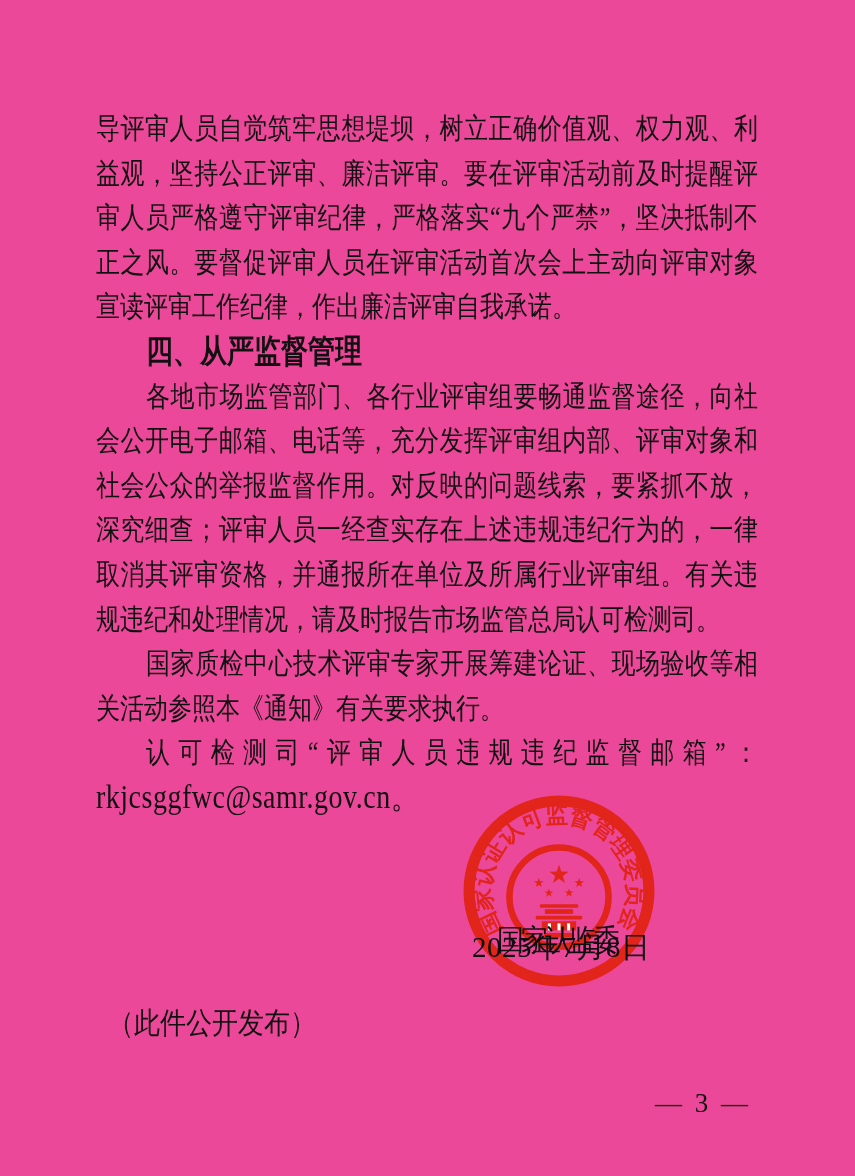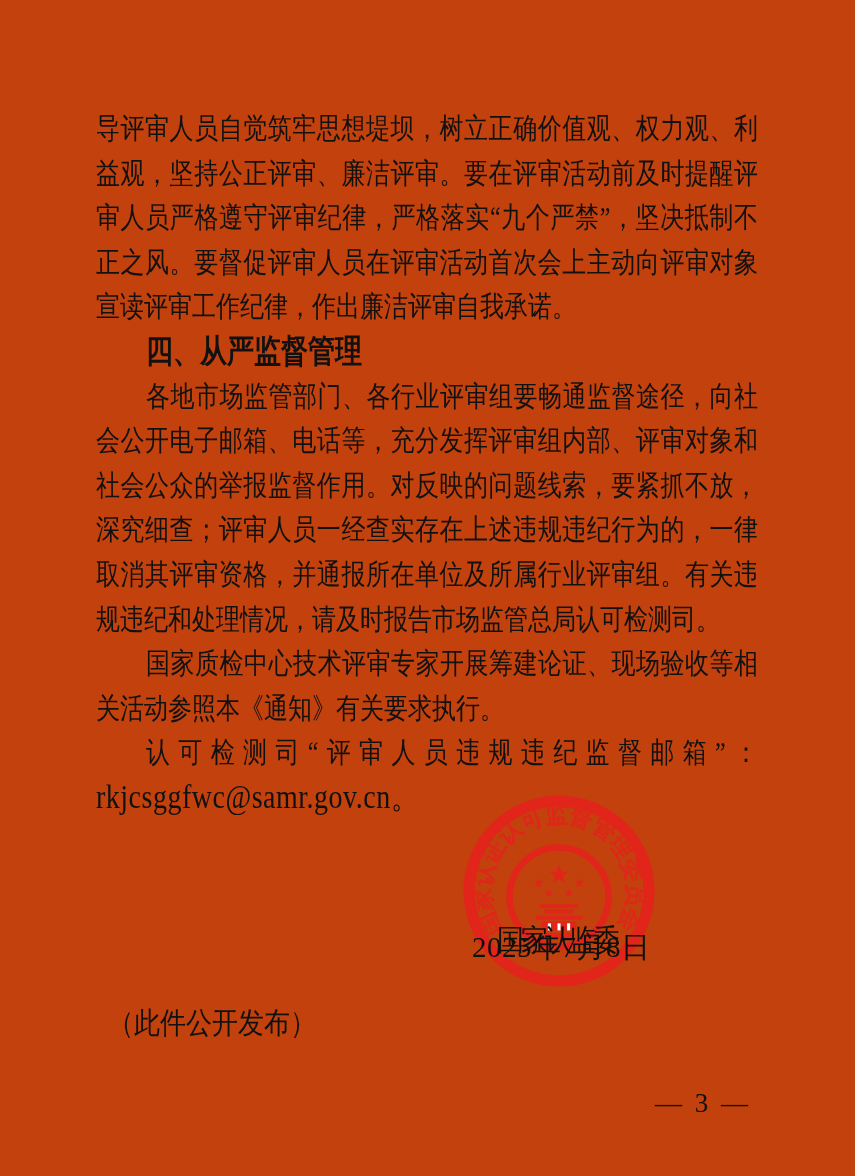--- a/index.html
+++ b/index.html
@@ -1,17 +1,17 @@
 <!DOCTYPE html>
 <html><head>
 <meta charset="utf-8">
 <style>
   html,body{margin:0;padding:0;background:#ffffff;}
   .page{
-    position:relative;width:855px;height:1176px;background:#c2410c;overflow:hidden;
+    position:relative;width:855px;height:1176px;background:#ec4899;overflow:hidden;
     font-family:"Liberation Serif","DejaVu Serif",serif;color:#111111;
   }
   .content{position:absolute;left:96px;top:106px;width:662px;}
   .line{
     display:block;height:44.6px;line-height:44.6px;font-size:24px;
     transform:scaleY(1.2);transform-origin:50% 50%;
     letter-spacing:0;
   }
   .full{
     text-align:justify;text-align-last:justify;-moz-text-align-last:justify;

